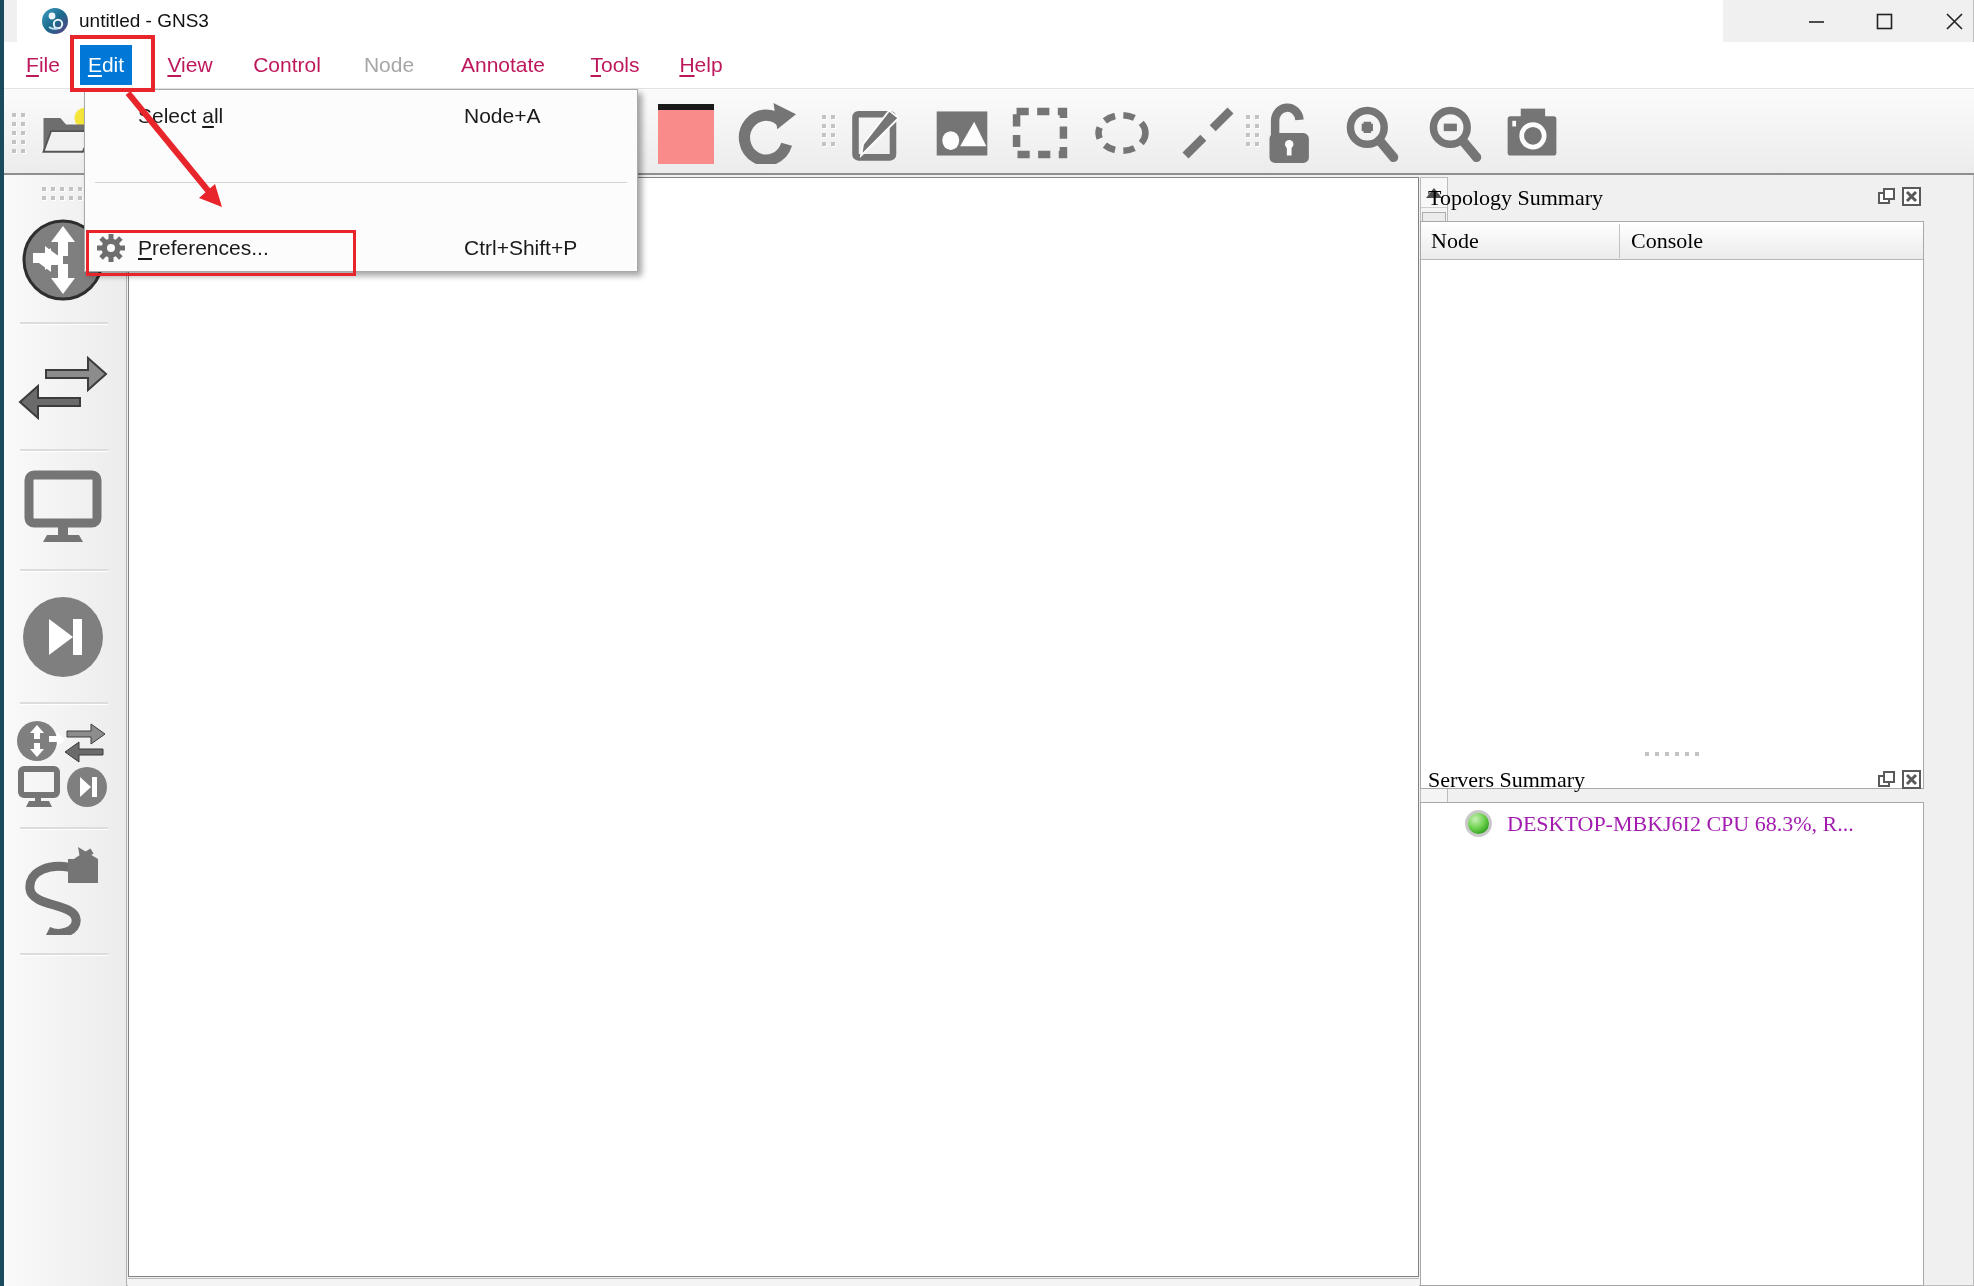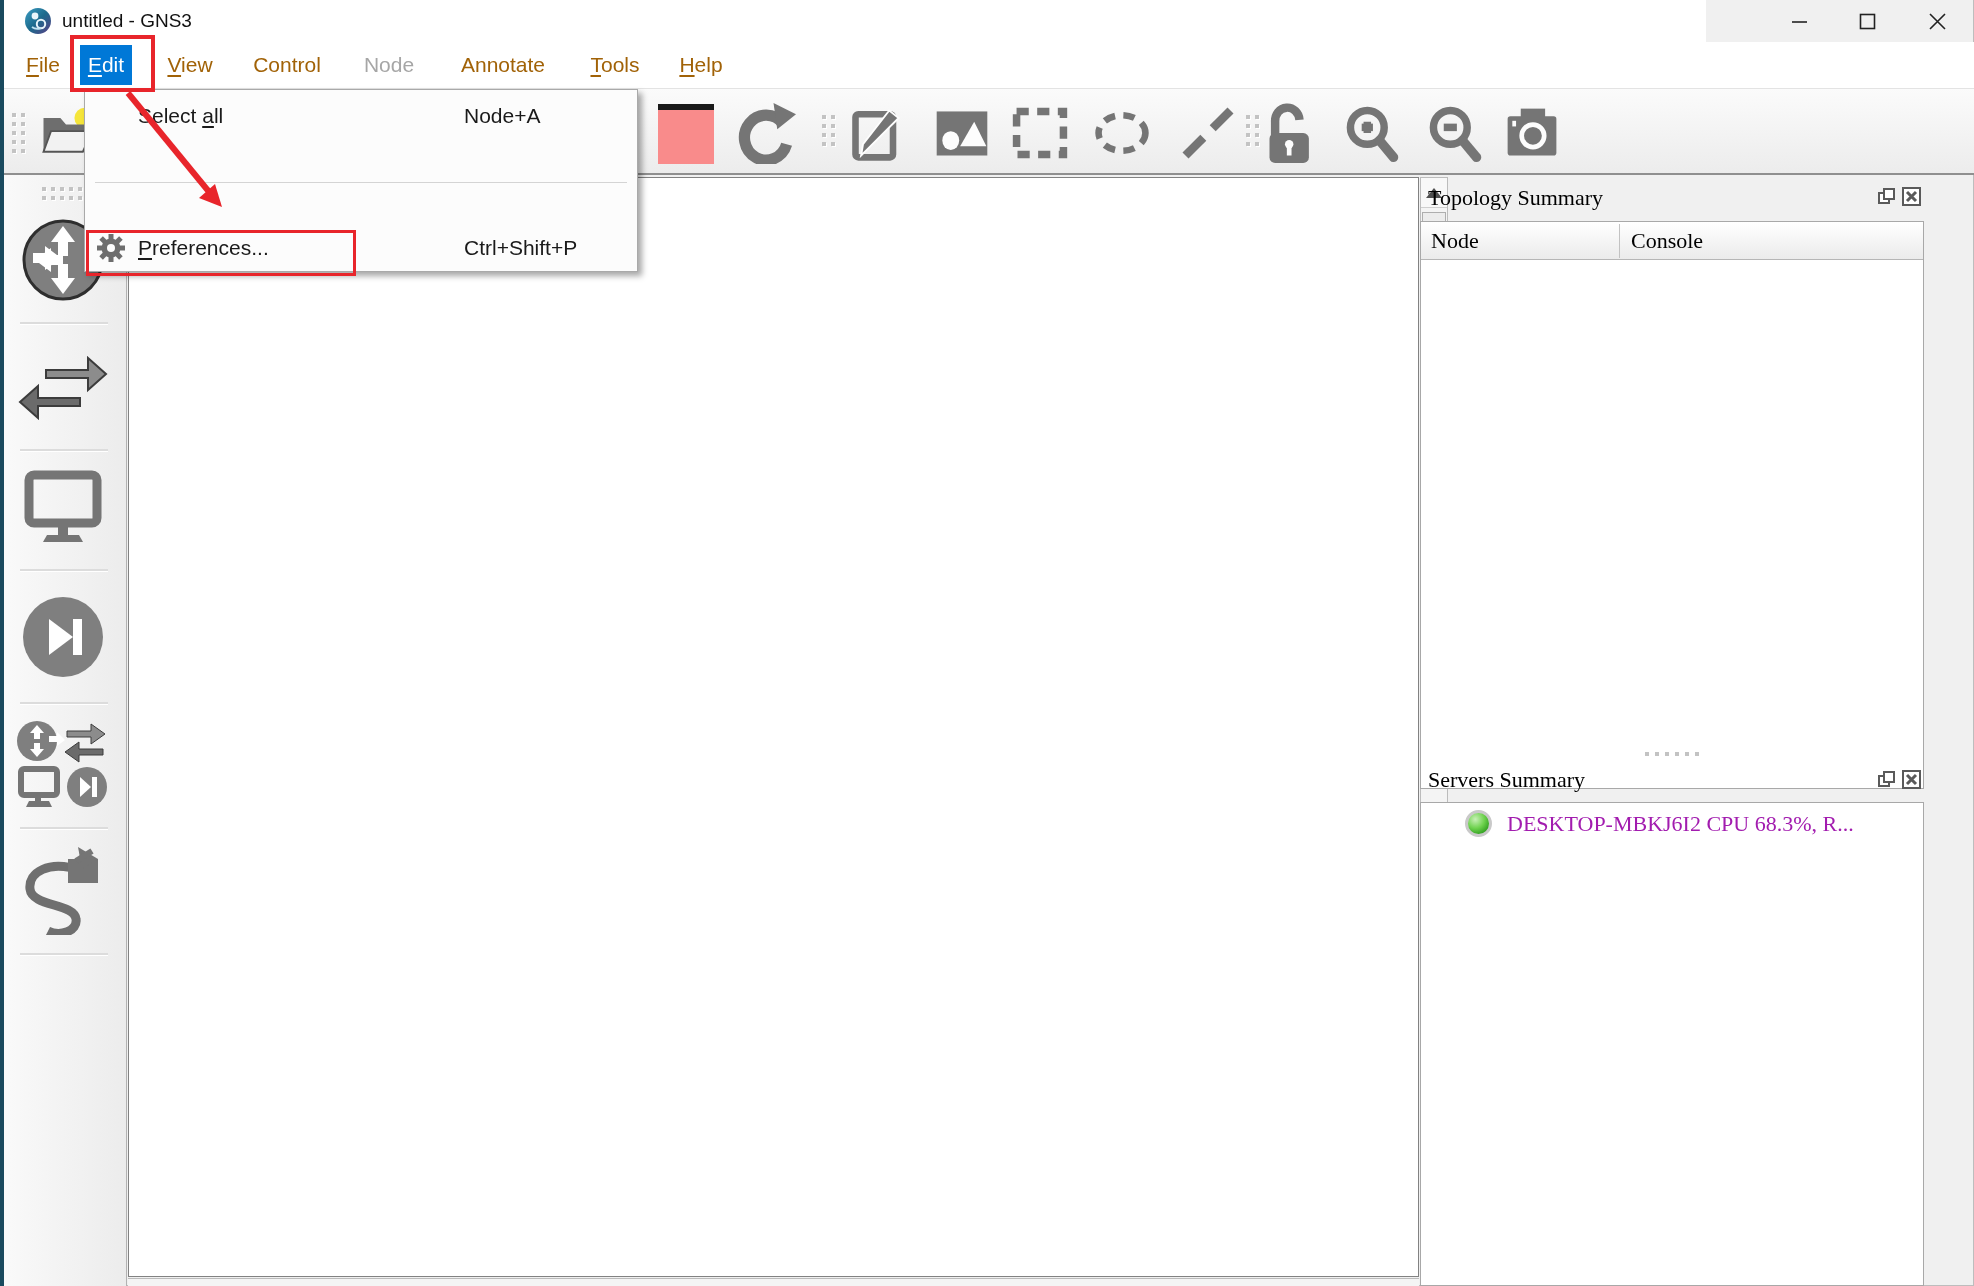--- a/index.html
+++ b/index.html
@@ -3,29 +3,29 @@
 <meta charset="utf-8">
 <style>
   * { margin:0; padding:0; box-sizing:border-box; }
   html,body { width:1974px; height:1286px; }
   body { font-family:"Liberation Sans", sans-serif; background:#f0f0f0; overflow:hidden; }
   .app { position:relative; width:1974px; height:1286px; background:#f0f0f0;
          box-shadow: inset -1px 0 0 #bdbdbd, inset 0 -1px 0 #bdbdbd; }
   .left-strip { position:absolute; left:0; top:0; width:4px; height:1286px; background:#1a4a5e; z-index:60; }
 
   
-  .titlebar { position:absolute; left:0; top:0; width:1706px; height:42px; background:#ffffff; z-index:10;padding-left:40px; }
+  .titlebar { position:absolute; left:17px; top:0; width:1706px; height:42px; background:#ffffff; z-index:10;padding-left:40px; }
   .app-logo { position:absolute; left:24px; top:7px; width:28px; height:28px; }
   .win-title { position:absolute; left:62px; top:0; height:42px; line-height:42px; font-size:19px; color:#111; }
   .win-btn { position:absolute; top:0; width:62px; height:42px; display:flex; align-items:center; justify-content:center; }
   .win-btn.min { left:1768px; } .win-btn.max { left:1836px; } .win-btn.close { left:1906px; }
 
   
   .menubar { position:absolute; left:0; top:42px; width:1974px; height:46px; background:#ffffff; z-index:10; }
-  .menu-item { position:absolute; top:3px; height:40px; line-height:40px; text-align:center; font-size:21px; color:#a16207; cursor:default; }
+  .menu-item { position:absolute; top:3px; height:40px; line-height:40px; text-align:center; font-size:21px; color:#be185d; cursor:default; }
   .menu-item.active { background:#0078d7; color:#fff; }
   .menu-item.disabled { color:#a6a6a6; }
   .mn { text-decoration:underline; text-underline-offset:3px; }
 
   
   .toolbar { position:absolute; left:0; top:88px; width:1974px; height:87px;
              background:linear-gradient(#fbfbfb,#ececec); border-top:1px solid #e3e3e3; border-bottom:2px solid #8f8f8f; z-index:5; }
   .tb-icon { position:absolute; top:13px; width:60px; height:62px; }
   .handle-dots { position:absolute; display:grid; grid-template-columns:repeat(2,4px); grid-auto-rows:4px; gap:5px; }
   .handle-dots i { background:#c3c3c3; box-shadow:1px 1px 0 #fff; }

